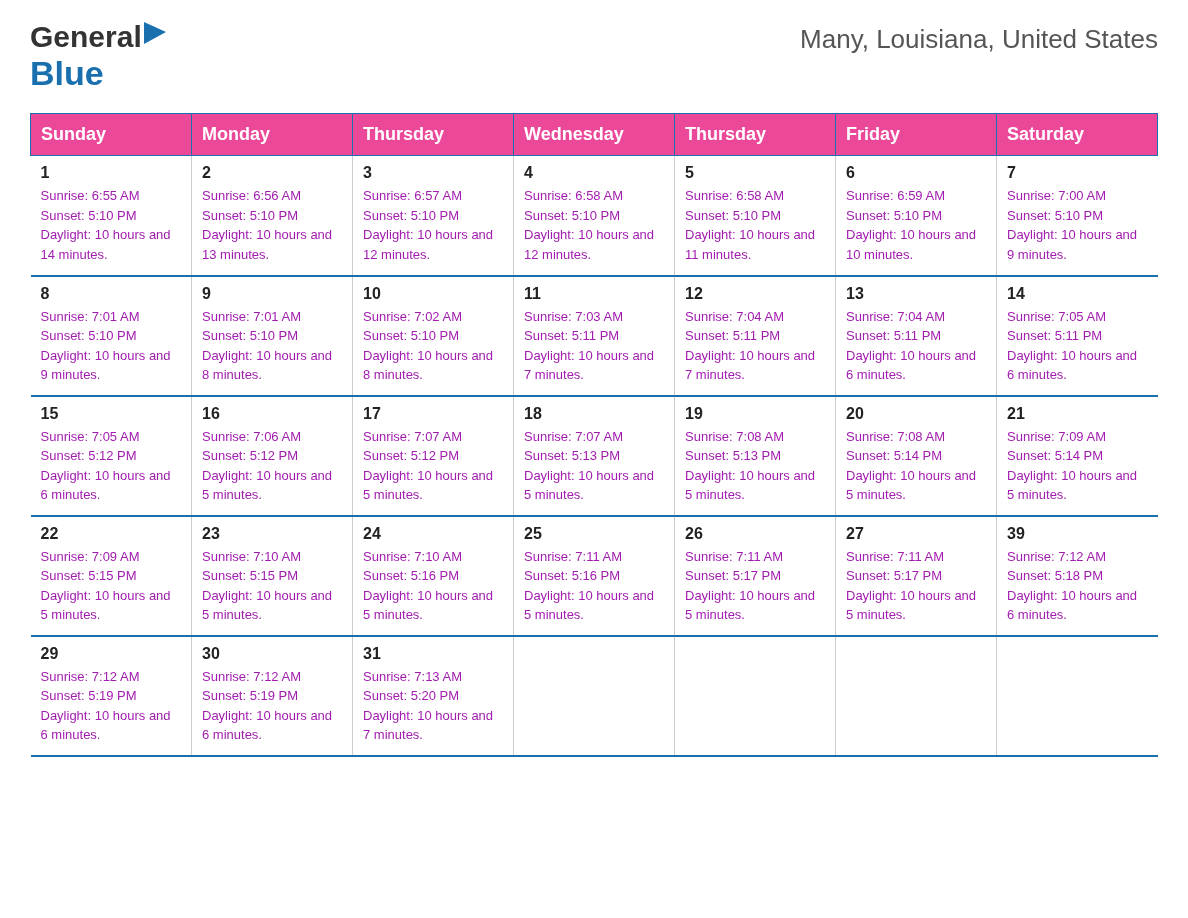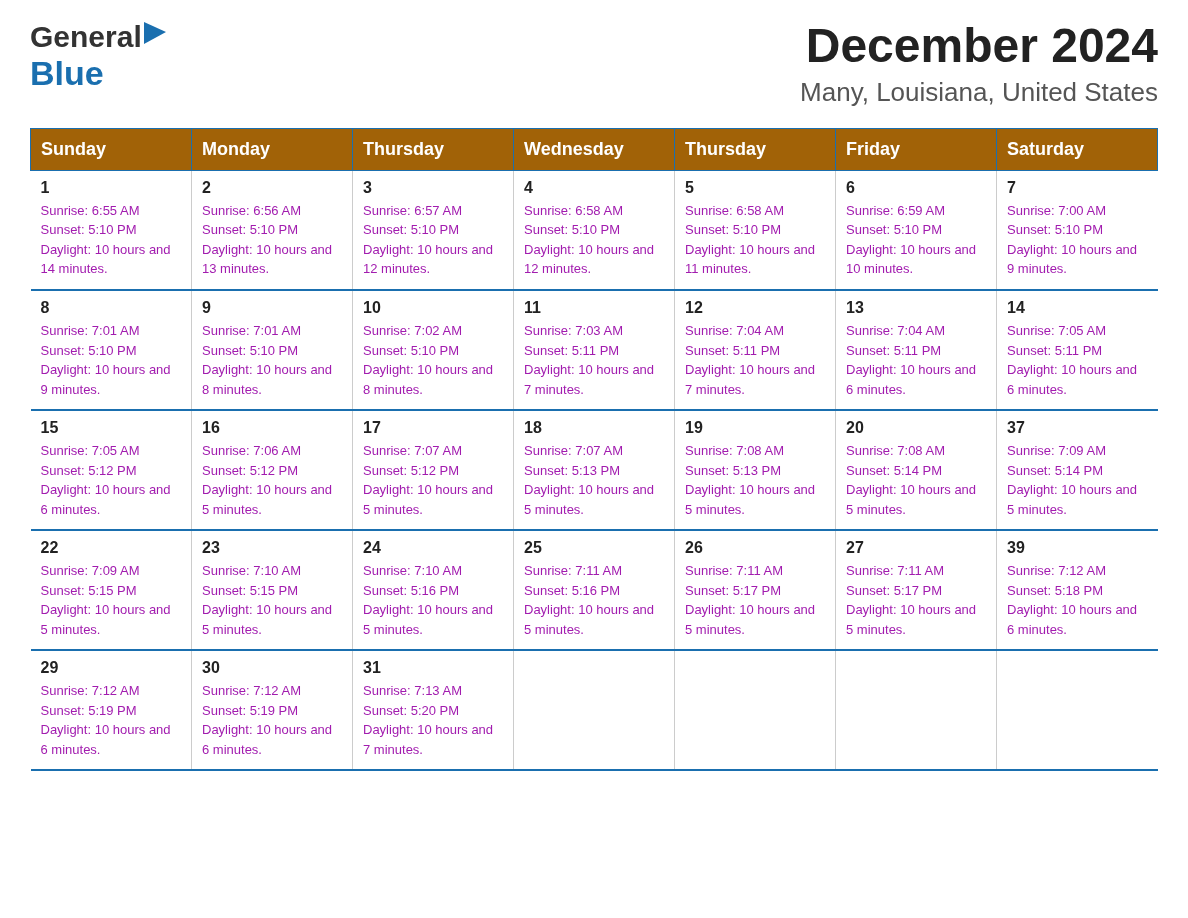--- a/index.html
+++ b/index.html
@@ -38,21 +38,21 @@
       font-size: 26px;
       color: #555;
       margin-top: 4px;
     }
     table {
       width: 100%;
       border-collapse: collapse;
       table-layout: fixed;
     }
     thead tr {
-      background: #a16207;
+      background: #ec4899;
     }
     thead th {
       color: #fff;
       font-size: 18px;
       font-weight: bold;
       padding: 10px 10px;
       text-align: left;
       border: 1px solid #1a6faf;
     }
     tbody tr {
@@ -91,21 +91,20 @@
       <span style="font-size:30px;font-weight:bold;color:#333;">General</span>
       <svg width="22" height="22" viewBox="0 0 22 22" style="margin-left:2px;margin-top:2px;">
         <polygon points="0,0 22,10 0,22" fill="#1a6faf"></polygon>
       </svg>
     </div>
     <div>
       <span style="font-size:34px;font-weight:bold;color:#1a6faf;">Blue</span>
     </div>
   </div>
   <div class="title-area">
-    <div class="month-title">December 2024</div>
     <div class="location">Many, Louisiana, United States</div>
   </div>
 </div>
 
 <table>
   <thead>
     <tr id="header-row">
         <th>Sunday</th>
         <th>Monday</th>
         <th>Thursday</th>
@@ -195,21 +194,21 @@
       </td>
         <td>
         <span class="day-num">19</span>
         <span class="day-info">Sunrise: 7:08 AM<br>Sunset: 5:13 PM<br>Daylight: 10 hours and 5 minutes.</span>
       </td>
         <td>
         <span class="day-num">20</span>
         <span class="day-info">Sunrise: 7:08 AM<br>Sunset: 5:14 PM<br>Daylight: 10 hours and 5 minutes.</span>
       </td>
         <td>
-        <span class="day-num">37</span>
+        <span class="day-num">21</span>
         <span class="day-info">Sunrise: 7:09 AM<br>Sunset: 5:14 PM<br>Daylight: 10 hours and 5 minutes.</span>
       </td>
       </tr>
       <tr>
         <td>
         <span class="day-num">22</span>
         <span class="day-info">Sunrise: 7:09 AM<br>Sunset: 5:15 PM<br>Daylight: 10 hours and 5 minutes.</span>
       </td>
         <td>
         <span class="day-num">23</span>

